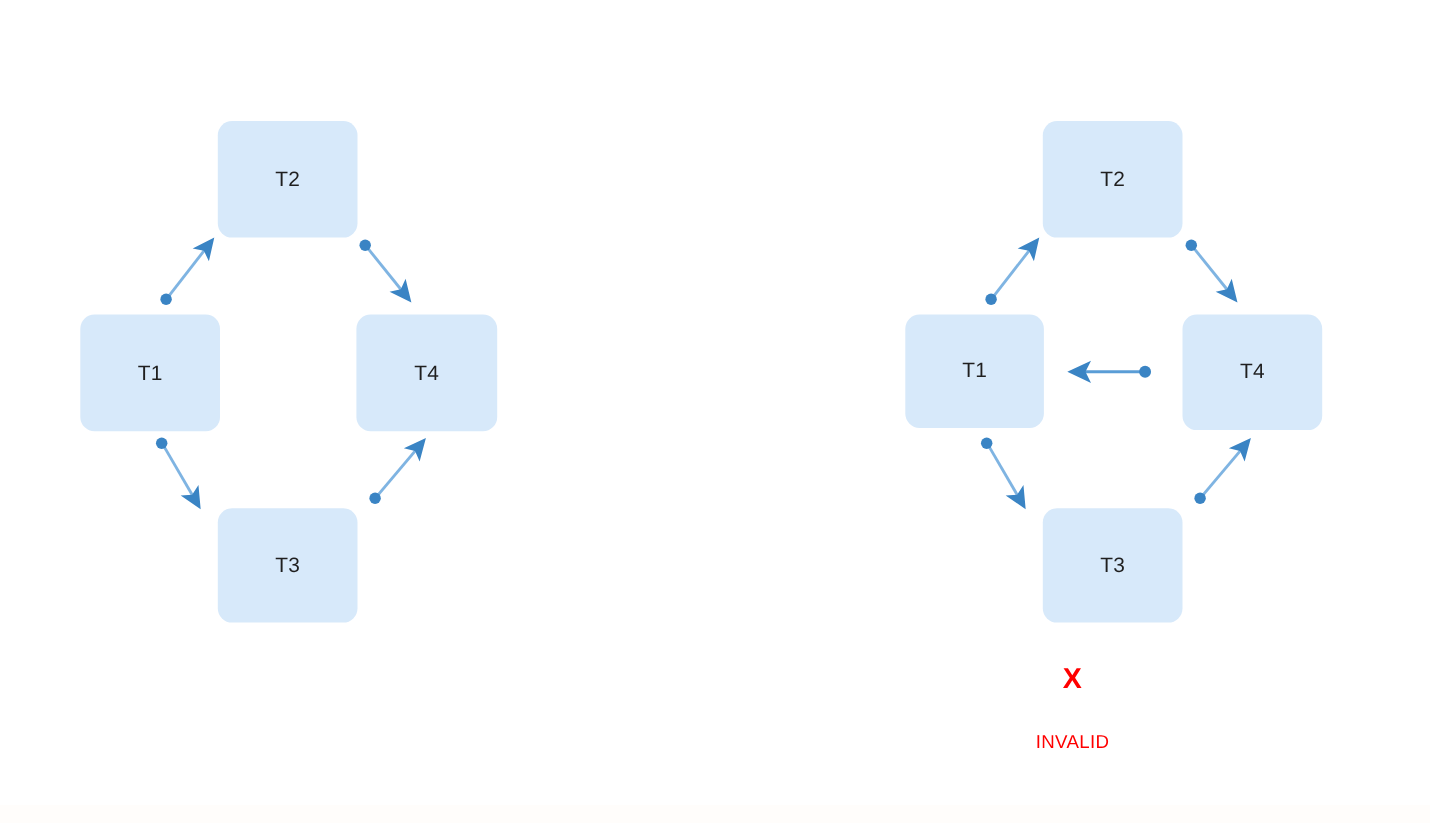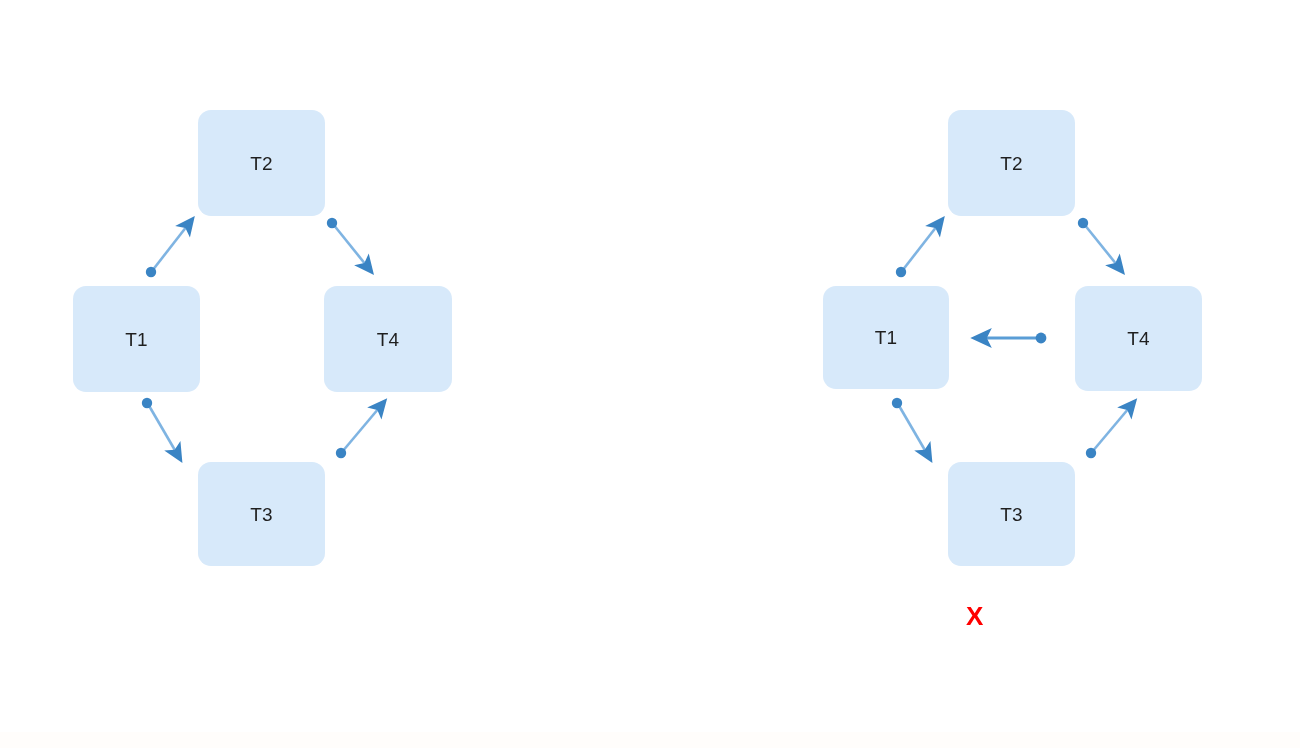--- a/index.html
+++ b/index.html
@@ -216,16 +216,17 @@
     </div>
     <div class="node r-t4">
       <span class="node-label">T4</span>
     </div>
     <div class="node r-t3">
       <span class="node-label">T3</span>
     </div>
 
     <div class="cross-mark">X</div>
 
+    <div class="caption caption-invalid">INVALID</div>
   </div>
 
   <div class="bottom-band"></div>
 </div>
 
 </body></html>

